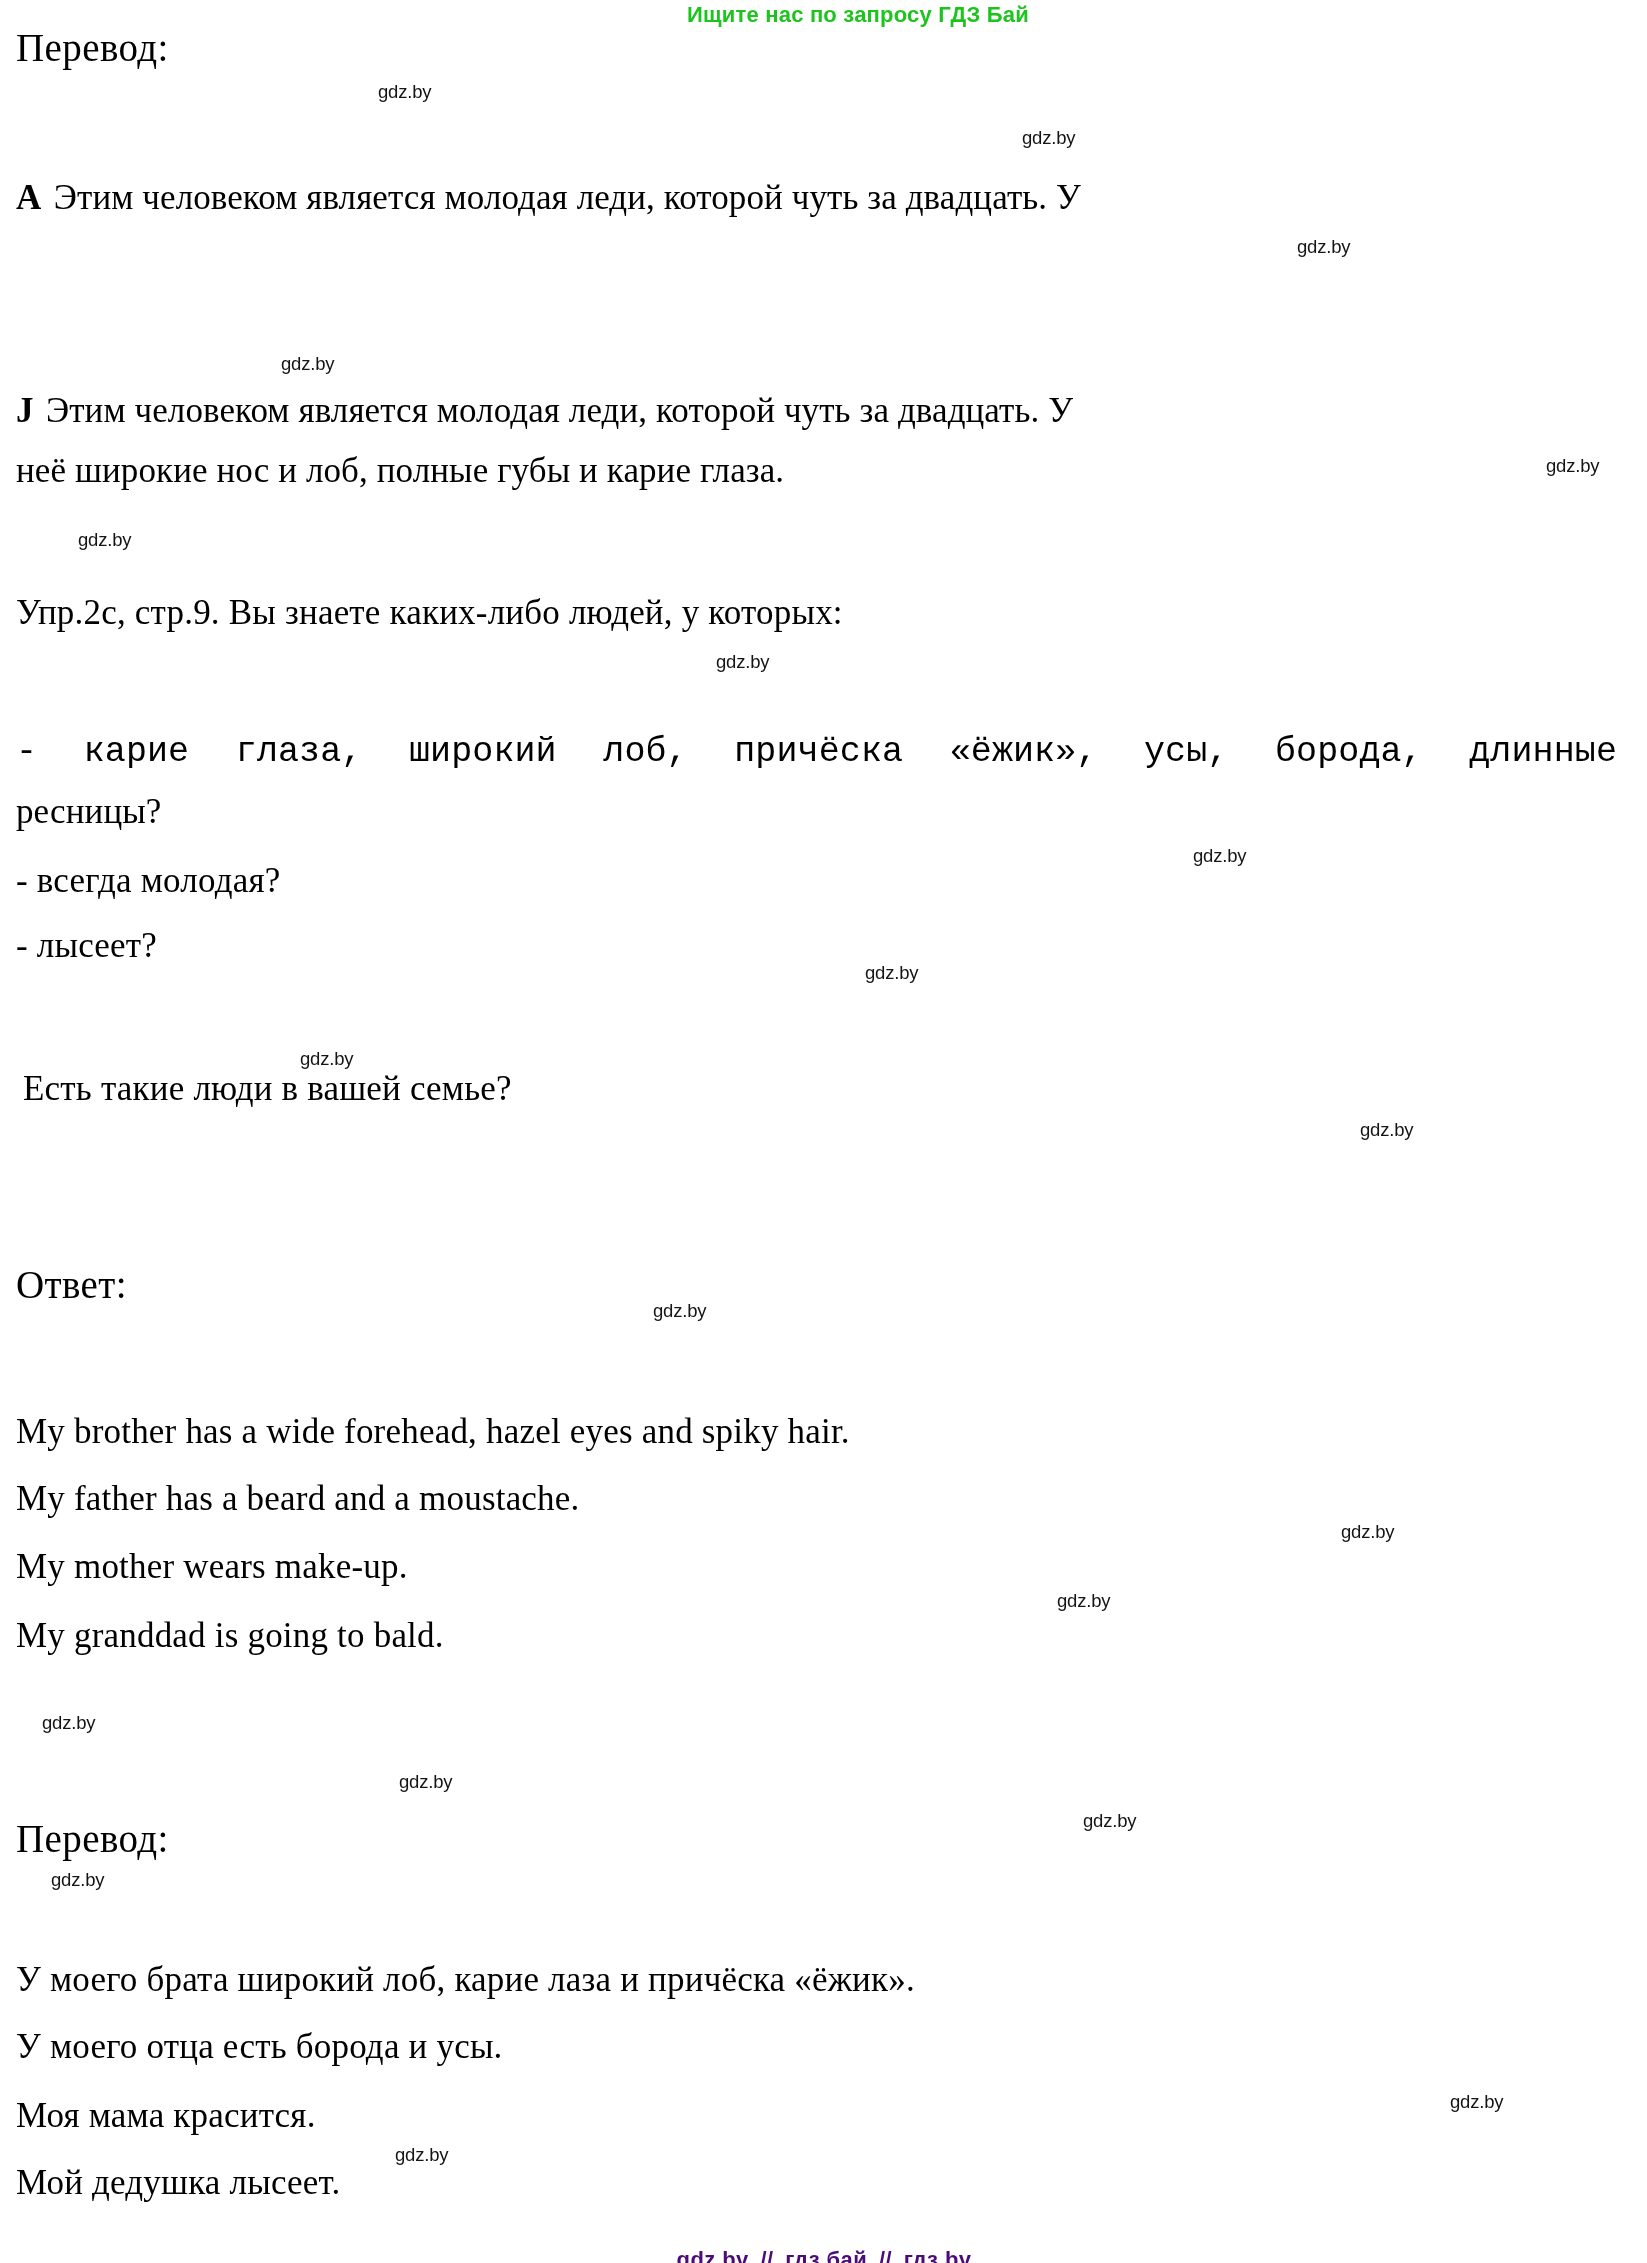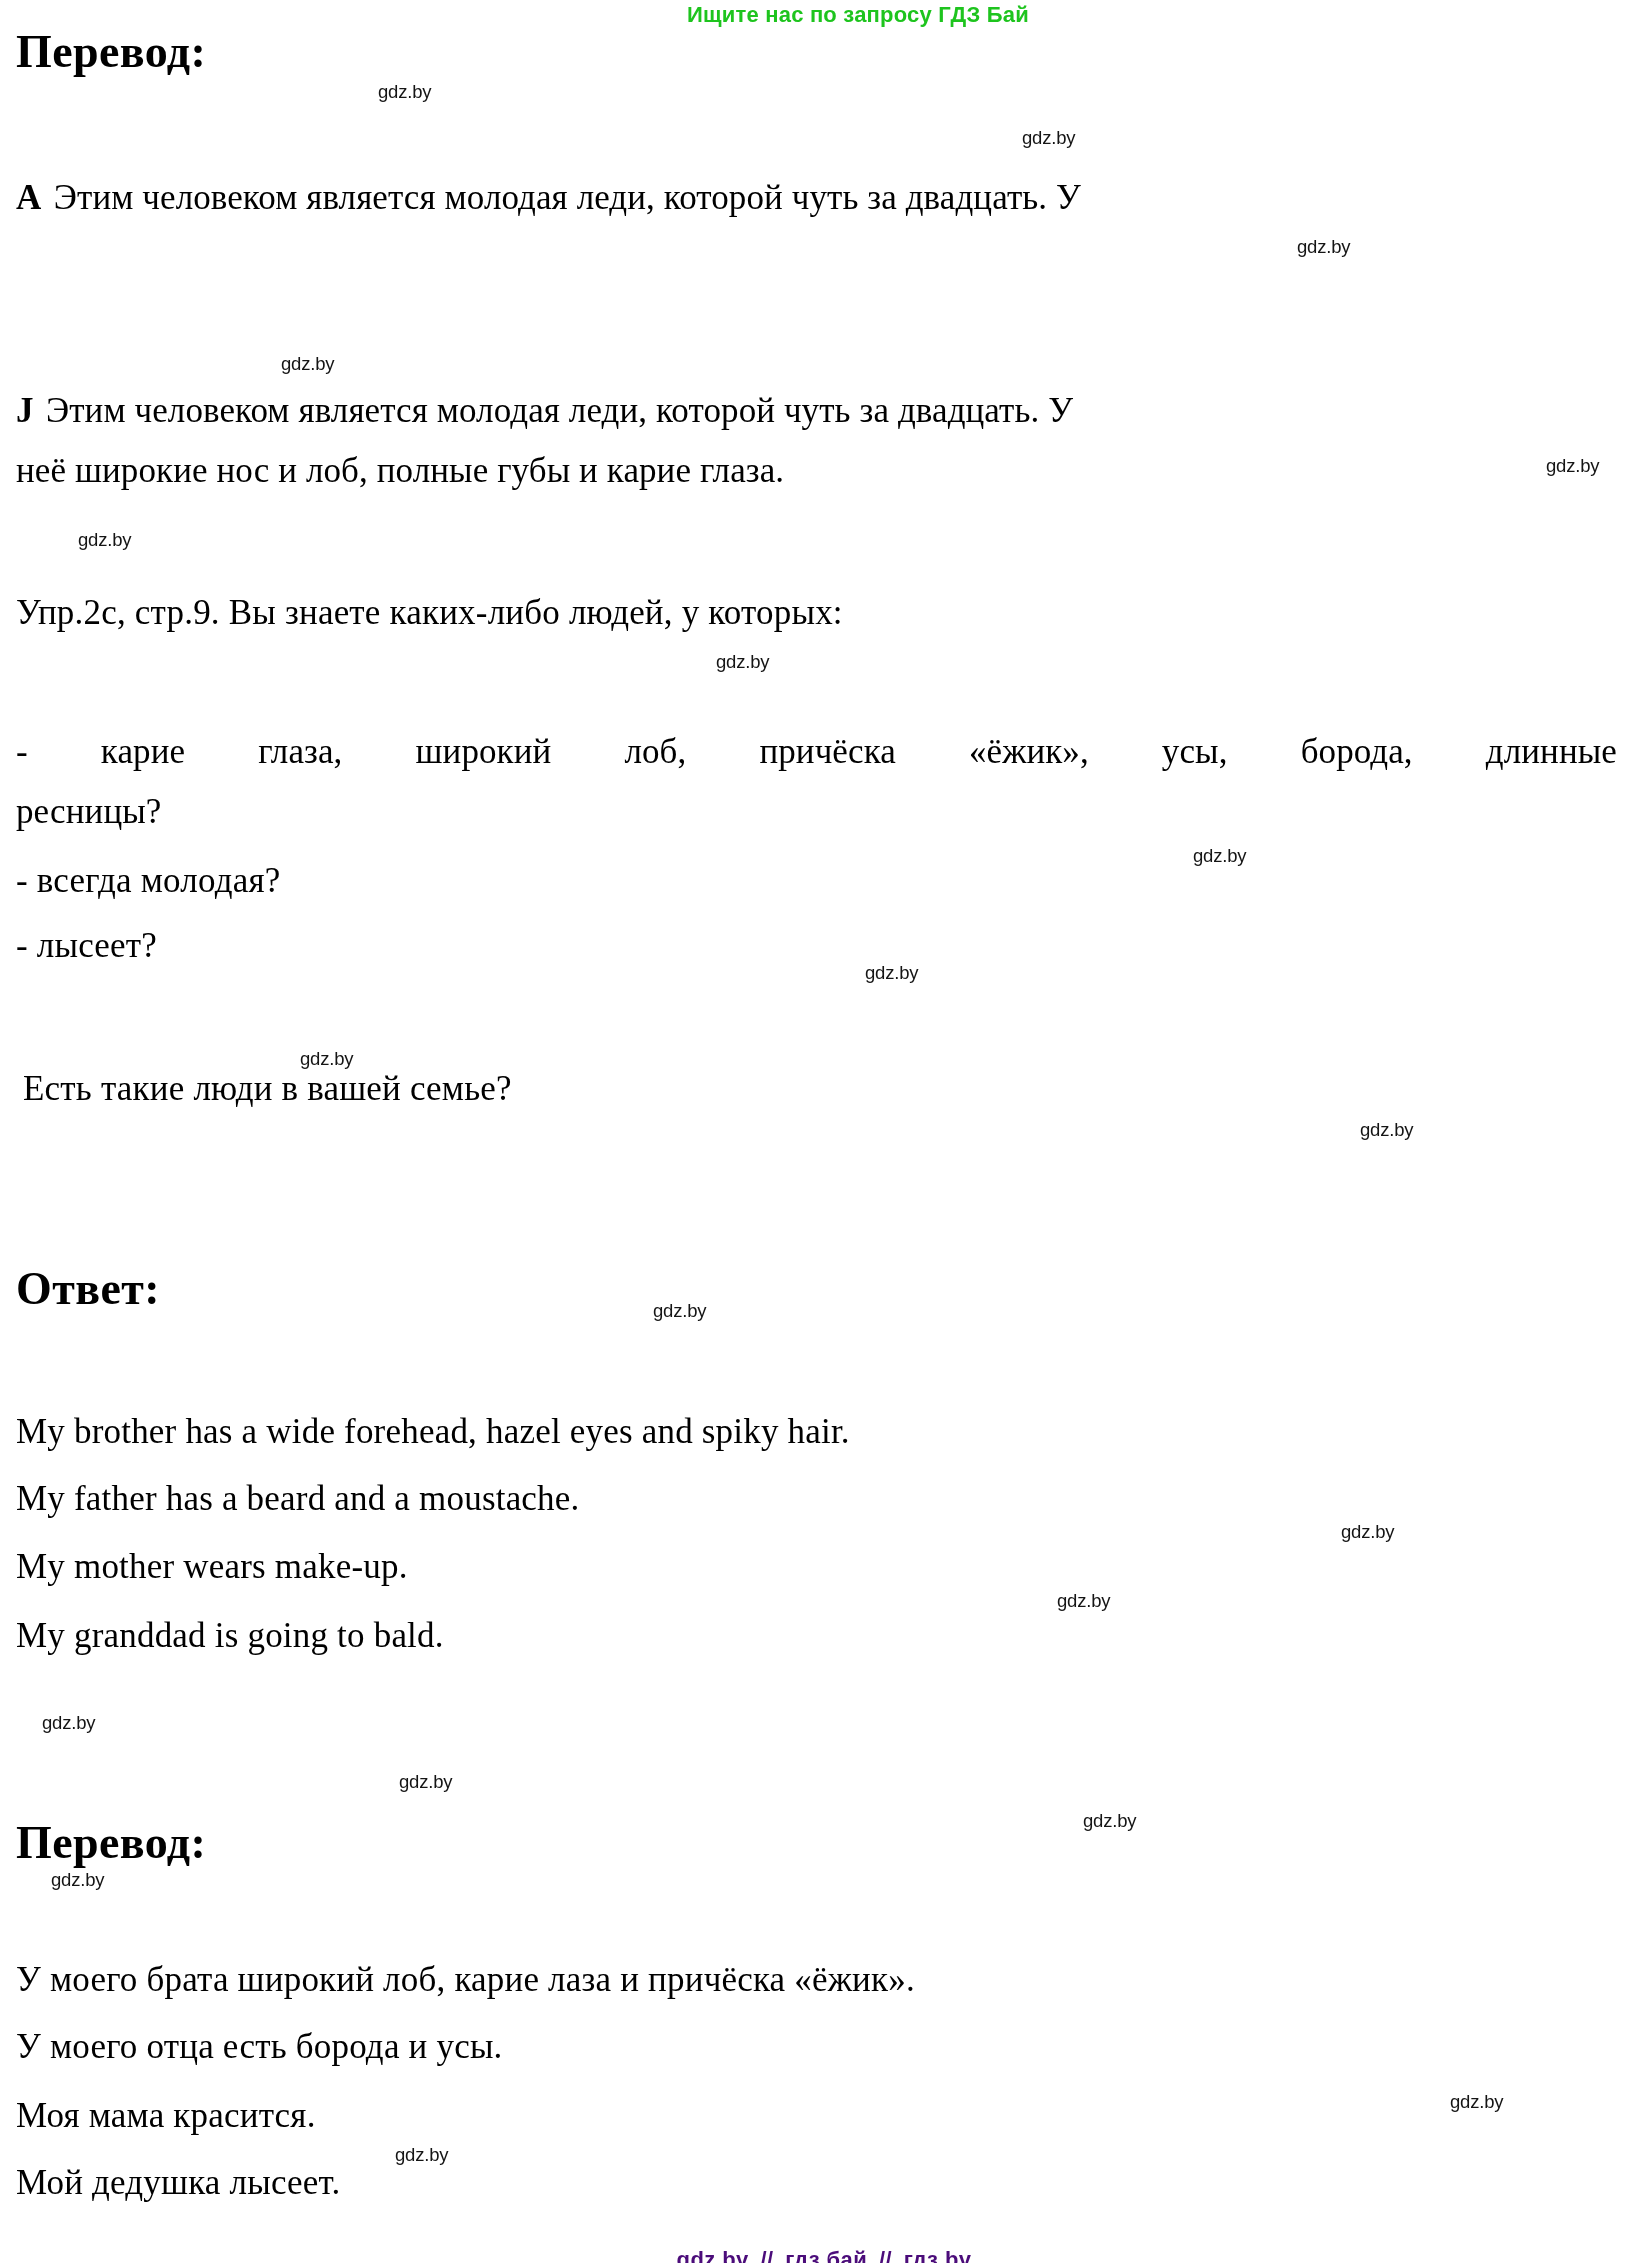--- a/index.html
+++ b/index.html
@@ -34,22 +34,22 @@
     margin-left: 34px;
   }
 
   
   .abs {
     position: absolute;
     white-space: nowrap;
   }
 
   .heading {
-    font-size: 46px;
-    font-weight: 700;
+    font-size: 39px;
+    font-weight: 400;
     letter-spacing: 0.4px;
   }
 
   .body-line {
     font-size: 35px;
     font-weight: 400;
     letter-spacing: 0.2px;
   }
 
   
@@ -123,21 +123,21 @@
     <span class="row j">
       <span><span class="tag">J</span></span>
       <span style="flex:1; text-align:justify; display:inline-block;">Этим человеком является молодая леди, которой чуть за двадцать. У</span>
     </span>
     <span class="row">неё широкие нос и лоб, полные губы и карие глаза.</span>
   </div>
 
   <div class="abs body-line" style="left:16px; top:593px;">Упр.2c, стр.9. Вы знаете каких-либо людей, у которых:</div>
 
   <div class="para" style="left:16px; top:722px; width:1601px;">
-    <span class="row" style="text-align:justify; text-align-last:justify; white-space:normal;">- карие глаза, широкий лоб, причёска «ёжик», усы, борода, длинные</span>
+    <span class="row" style="text-align:justify; text-align-last:justify; white-space:normal;font-family:Liberation Mono, monospace;">- карие глаза, широкий лоб, причёска «ёжик», усы, борода, длинные</span>
     <span class="row">ресницы?</span>
   </div>
 
   <div class="abs body-line" style="left:16px; top:861px;">- всегда молодая?</div>
 
   <div class="abs body-line" style="left:16px; top:926px;">- лысеет?</div>
 
   <div class="abs body-line" style="left:23px; top:1069px;">Есть такие люди в вашей семье?</div>
 
   <div class="abs heading" style="left:16px; top:1262px;">Ответ:</div>

